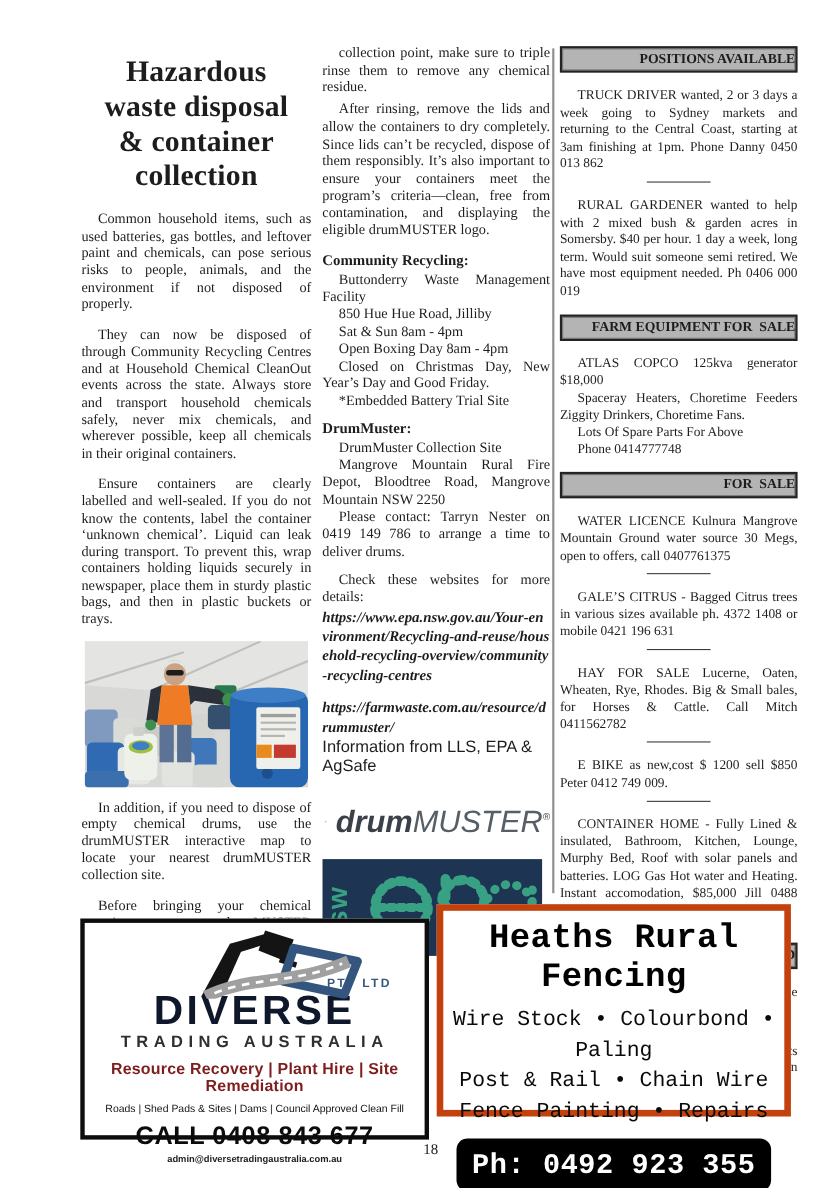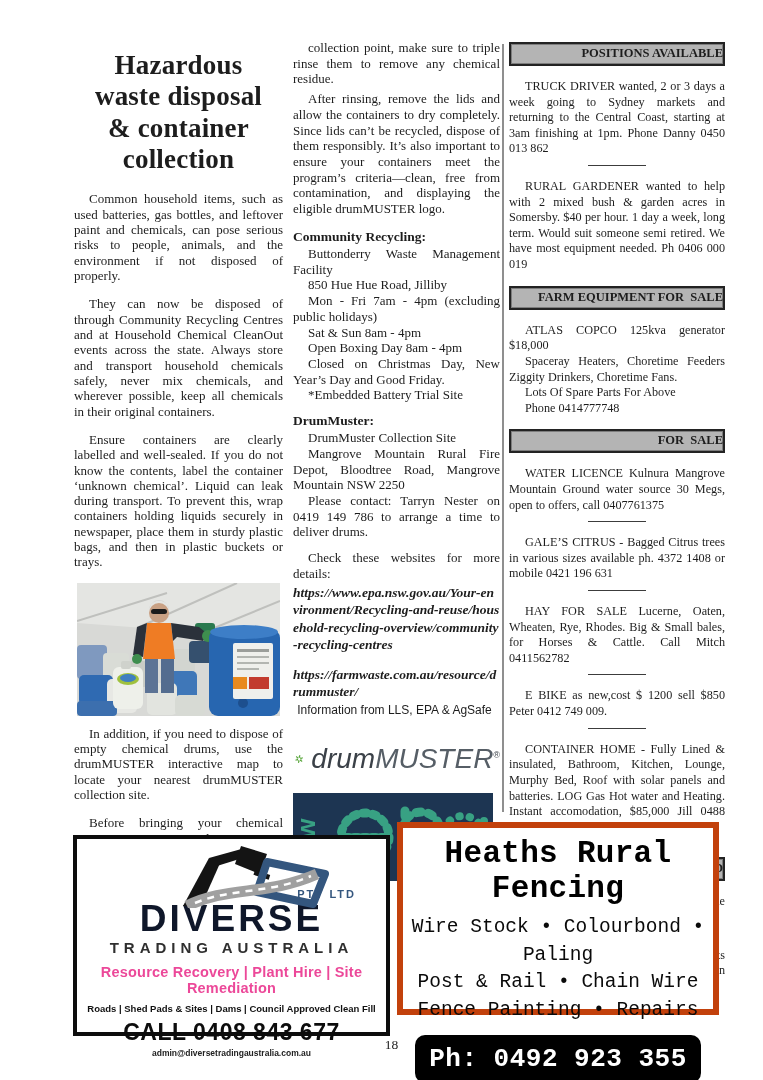--- a/index.html
+++ b/index.html
@@ -24,26 +24,26 @@
   p.force-justify { text-align-last:justify; }
   .photo-wrap { width:203px; margin:2px auto 10px; }
   .photo-wrap svg { display:block; }
 
   
   .list-heading { font-size:13.5px; font-weight:bold; margin:10px 0 1px; }
   .col-mid p.line { font-size:13px; line-height:1.21; text-align:justify; text-indent:15px; margin:0; }
   .links { margin-top:10px; }
   p.url { font-size:13.5px; font-weight:bold; font-style:italic; line-height:1.3; text-align:justify; overflow-wrap:break-word; word-break:break-all; margin:0 0 2px; }
   p.url2 { margin-top:12px; word-break:break-all; }
-  .credit { font-family:"Liberation Sans", sans-serif; font-size:12px; text-align:center; padding-right:4px; margin-top:2px; }
+  .credit { font-family:"Liberation Sans", sans-serif; font-size:15px; text-align:left; padding-right:4px; margin-top:2px; }
 
   
   .dm-logo { display:flex; align-items:center; gap:8px; margin:16px 0 8px 2px; }
   .dm-wordmark { font-family:"Liberation Sans", sans-serif; font-style:italic; font-size:28px; color:#3b4148; white-space:nowrap; }
-  .dm-wordmark .b { font-weight:normal; }
+  .dm-wordmark .b { font-weight:bold; }
   .dm-wordmark .l { font-weight:normal; color:#565e66; }
   .dm-wordmark sup { font-size:9px; }
   .epa-logo { margin:4px 0 0 0; }
 
   
   .sec-header {
     background:#b4b4b4; border:2px solid #232323; box-shadow:inset 0 0 0 1px #7d7d7d;
     text-align:right; font-weight:bold; font-size:12.5px; padding:2px 0 3px; margin-bottom:13px;
   }
   .sec-header.mt { margin-top:6px; }
@@ -54,22 +54,22 @@
   
   .ad-diverse {
     position:absolute; left:63px; top:835px; width:317px; height:201px;
     border:4px solid #0d0d0d; background:#fff; text-align:center;
     font-family:"Liberation Sans", sans-serif;
   }
   .dv-logo { position:relative; height:64px; margin-top:3px; }
   .dv-pty { position:absolute; right:30px; top:46px; font-size:11px; font-weight:bold; letter-spacing:2px; color:#34567e; }
   .dv-name { font-size:37px; font-weight:800; letter-spacing:3px; color:#0f172a; line-height:1; margin-top:-6px; }
   .dv-trading { font-size:15px; font-weight:600; letter-spacing:5px; color:#2f2f2f; margin-top:2px; }
-  .dv-services { font-size:14.5px; font-weight:bold; color:#ec4899; margin-top:8px; letter-spacing:0.2px; }
-  .dv-tagline { font-size:9.5px; font-weight:bold; color:#111; margin-top:7px; }
+  .dv-services { font-size:14.5px; font-weight:bold; color:#7f1d1d; margin-top:8px; letter-spacing:0.2px; }
+  .dv-tagline { font-size:9.5px; font-weight:normal; color:#111; margin-top:7px; }
   .dv-call { font-size:23px; font-weight:800; color:#0c0c0c; margin-top:5px; letter-spacing:0.5px; }
   .dv-email { font-size:8.5px; font-weight:bold; color:#222; margin-top:2px; }
 
   .ad-heaths {
     position:absolute; left:387px; top:822px; width:322px; height:193px;
     border:6px solid #c2410c; background:#fff; text-align:center;
     font-family:Liberation Mono, monospace;
   }
   .hf-title { font-size:31px; font-weight:bold; letter-spacing:0.3px; margin-top:8px; color:#000; }
   .hf-lines { font-size:19.5px; line-height:1.42; margin-top:8px; color:#0a0a0a; }
@@ -148,21 +148,20 @@
     <p class="body force-justify">Before bringing your chemical containers to a drumMUSTER</p>
   </div>
 
   <div class="col-mid">
     <p class="body no-indent">collection point, make sure to triple rinse them to remove any chemical residue.</p>
     <p class="body gap-after">After rinsing, remove the lids and allow the containers to dry completely. Since lids can’t be recycled, dispose of them responsibly. It’s also important to ensure your containers meet the program’s criteria—clean, free from contamination, and displaying the eligible drumMUSTER logo.</p>
 
     <div class="list-heading">Community Recycling:</div>
     <p class="line">Buttonderry Waste Management Facility</p>
     <p class="line">850 Hue Hue Road, Jilliby</p>
-    <p class="line">Mon - Fri 7am - 4pm (excluding public holidays)</p>
     <p class="line">Sat &amp; Sun 8am - 4pm</p>
     <p class="line">Open Boxing Day 8am - 4pm</p>
     <p class="line">Closed on Christmas Day, New Year’s Day and Good Friday.</p>
     <p class="line">*Embedded Battery Trial Site</p>
 
     <div class="list-heading">DrumMuster:</div>
     <p class="line">DrumMuster Collection Site</p>
     <p class="line">Mangrove Mountain Rural Fire Depot, Bloodtree Road, Mangrove Mountain NSW 2250</p>
     <p class="line">Please contact: Tarryn Nester on 0419 149 786 to arrange a time to deliver drums.</p>
 

